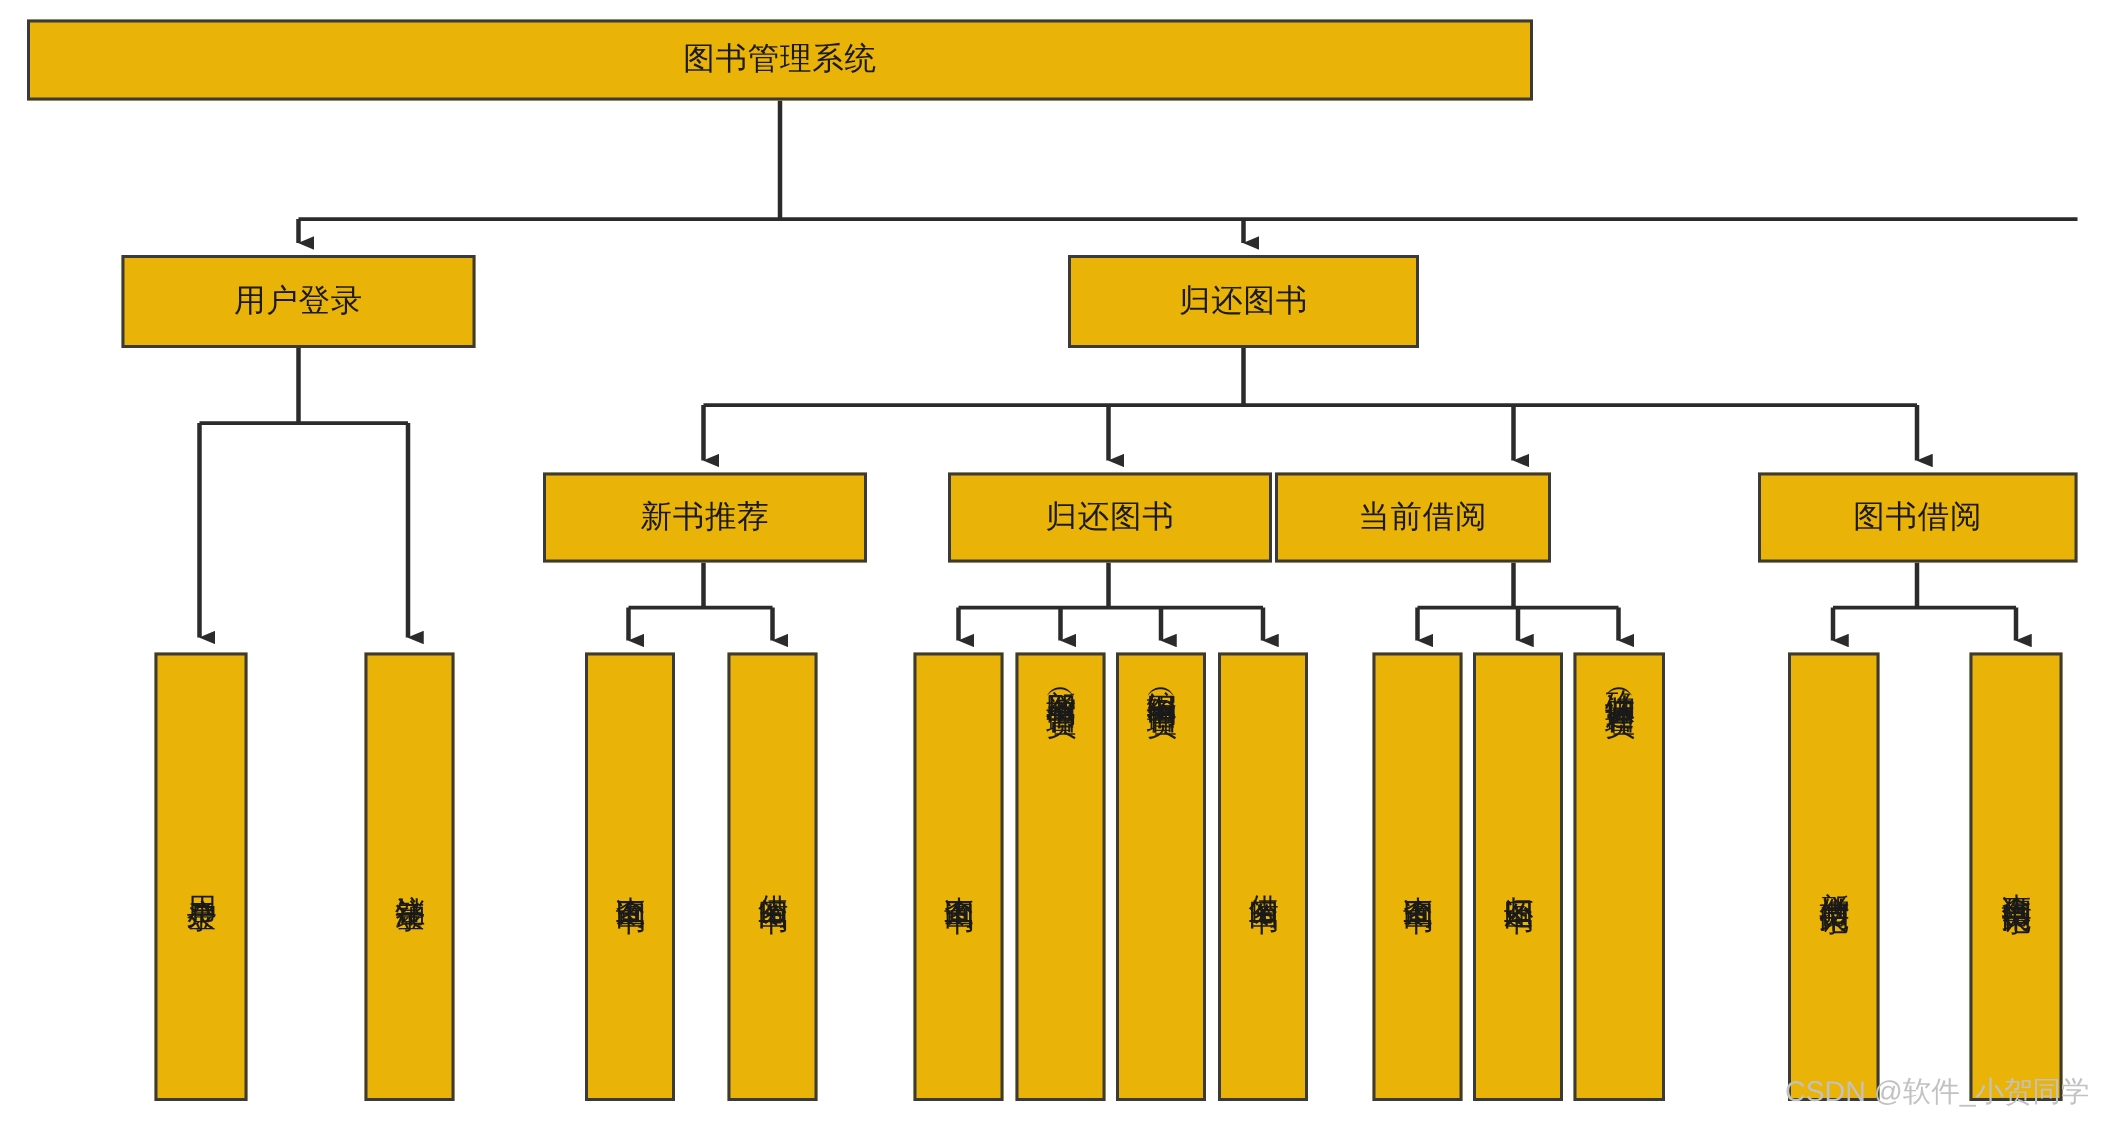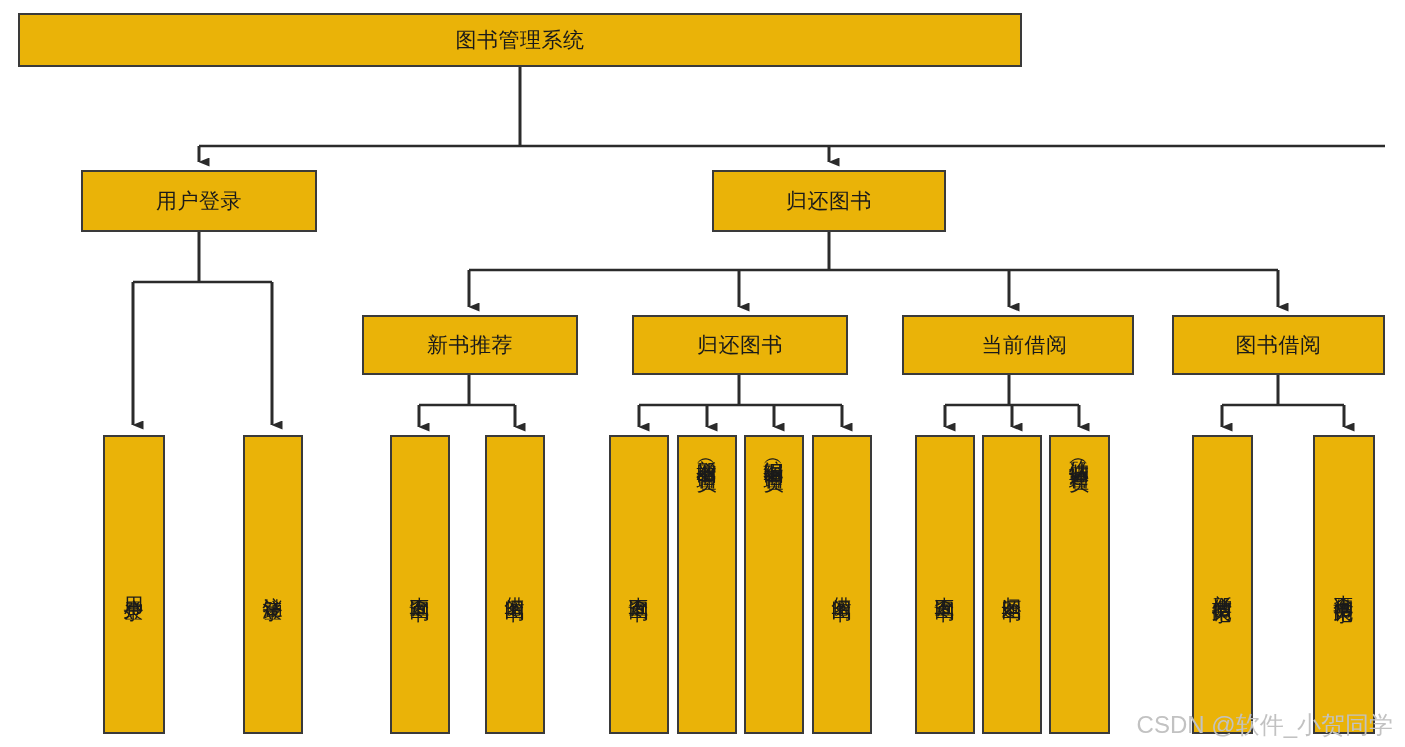--- a/index.html
+++ b/index.html
@@ -61,21 +61,21 @@
     font-family: "Liberation Sans", sans-serif;
   }
   .node-box.vertical.centerv {
     align-items: center;
     padding-top: 0;
   }
   #watermark {
     position: absolute;
     right: 12px;
     bottom: 6px;
-    font-size: 24px;
+    font-size: 19px;
     color: #c2c2c2;
     font-family: "Liberation Sans", sans-serif;
     white-space: nowrap;
     pointer-events: none;
   }
 </style>
 </head>
 <body>
 
 <div id="diagram-root">
@@ -140,21 +140,21 @@
   <div class="node-box" style="left:712px; top:170px; width:234px; height:62px;">
     <span class="node-label-h">归还图书</span>
   </div>
 
   <div class="node-box" style="left:362px; top:315px; width:216px; height:60px;">
     <span class="node-label-h">新书推荐</span>
   </div>
   <div class="node-box" style="left:632px; top:315px; width:216px; height:60px;">
     <span class="node-label-h">归还图书</span>
   </div>
-  <div class="node-box" style="left:902px; top:315px; width:232px; height:60px;padding-left:13px;">
+  <div class="node-box" style="left:850px; top:315px; width:184px; height:60px;padding-left:13px;">
     <span class="node-label-h">当前借阅</span>
   </div>
   <div class="node-box" style="left:1172px; top:315px; width:213px; height:60px;">
     <span class="node-label-h">图书借阅</span>
   </div>
 
   <div class="node-box vertical centerv" style="left:103px; top:435px; width:62px; height:299px;">
     <span class="node-label-v">用户登录</span>
   </div>
   <div class="node-box vertical centerv" style="left:243px; top:435px; width:60px; height:299px;">

